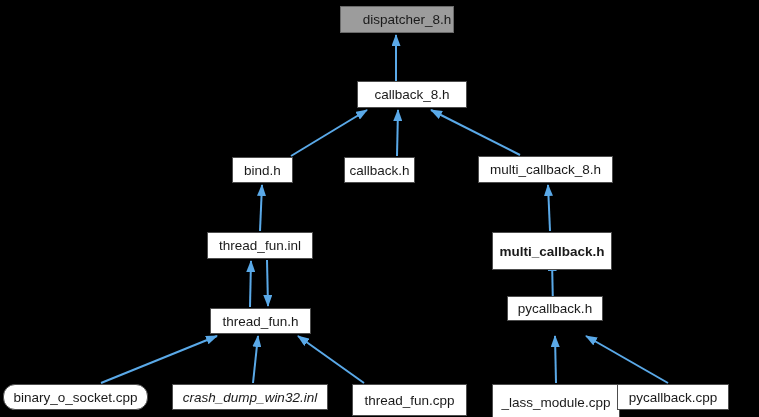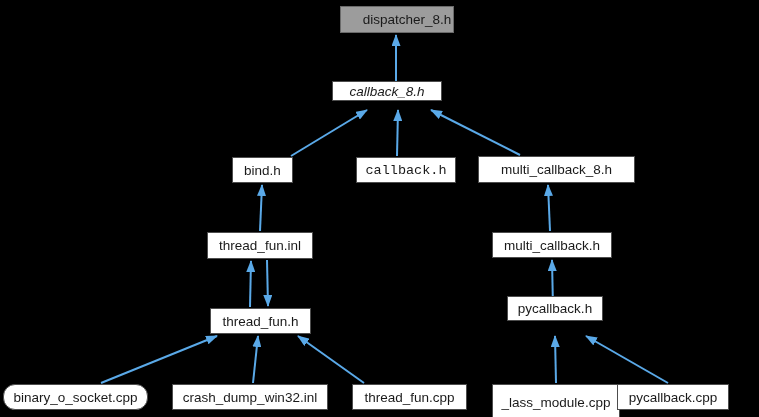--- a/index.html
+++ b/index.html
@@ -56,27 +56,27 @@
         <line x1="253" y1="383" x2="258" y2="336" stroke="#5aa9e8" stroke-width="2" marker-end="url(#arrowhead)"></line>
         <line x1="364" y1="383" x2="298" y2="336" stroke="#5aa9e8" stroke-width="2" marker-end="url(#arrowhead)"></line>
         <line x1="550" y1="231" x2="548" y2="185" stroke="#5aa9e8" stroke-width="2" marker-end="url(#arrowhead)"></line>
         <line x1="553" y1="308" x2="552" y2="260" stroke="#5aa9e8" stroke-width="2" marker-end="url(#arrowhead)"></line>
         <line x1="556" y1="383" x2="555" y2="336" stroke="#5aa9e8" stroke-width="2" marker-end="url(#arrowhead)"></line>
         <line x1="668" y1="383" x2="586" y2="336" stroke="#5aa9e8" stroke-width="2" marker-end="url(#arrowhead)"></line>
       </g>
   </svg>
   <div id="node-layer">
       <div class="node highlight" style="left: 340px; top: 6px; width: 114px; height: 27px; padding-left: 20px;">dispatcher_8.h</div>
-      <div class="node" style="left: 332px; top: 81px; width: 110px; height: 20px; font-style: italic;">callback_8.h</div>
+      <div class="node" style="left: 357px; top: 81px; width: 110px; height: 27px;">callback_8.h</div>
       <div class="node" style="left: 232px; top: 157px; width: 61px; height: 26px;">bind.h</div>
-      <div class="node" style="left: 356px; top: 157px; width: 100px; height: 26px; font-family: Liberation Mono, monospace;">callback.h</div>
-      <div class="node" style="left: 478px; top: 156px; width: 157px; height: 27px;">multi_callback_8.h</div>
+      <div class="node" style="left: 344px; top: 157px; width: 71px; height: 26px;">callback.h</div>
+      <div class="node" style="left: 478px; top: 156px; width: 135px; height: 27px;">multi_callback_8.h</div>
       <div class="node" style="left: 207px; top: 232px; width: 106px; height: 27px;">thread_fun.inl</div>
-      <div class="node" style="left: 492px; top: 232px; width: 120px; height: 26px;">multi_callback.h</div>
+      <div class="node" style="left: 492px; top: 232px; width: 120px; height: 38px; font-weight: bold;">multi_callback.h</div>
       <div class="node" style="left: 210px; top: 308px; width: 101px; height: 26px;">thread_fun.h</div>
       <div class="node" style="left: 507px; top: 296px; width: 96px; height: 25px;">pycallback.h</div>
       <div class="node" style="left: 3px; top: 384px; width: 145px; height: 26px; border-radius: 12px;">binary_o_socket.cpp</div>
-      <div class="node" style="left: 172px; top: 384px; width: 156px; height: 26px;">crash_dump_win32.inl</div>
-      <div class="node" style="left: 352px; top: 384px; width: 115px; height: 26px;">thread_fun.cpp</div>
+      <div class="node" style="left: 172px; top: 384px; width: 156px; height: 26px; font-style: italic;">crash_dump_win32.inl</div>
+      <div class="node" style="left: 352px; top: 384px; width: 115px; height: 32px;">thread_fun.cpp</div>
       <div class="node" style="left: 492px; top: 384px; width: 128px; height: 36px;">_lass_module.cpp</div>
       <div class="node" style="left: 617px; top: 384px; width: 112px; height: 26px;">pycallback.cpp</div>
     </div>
 </div>
 
 </body></html>

